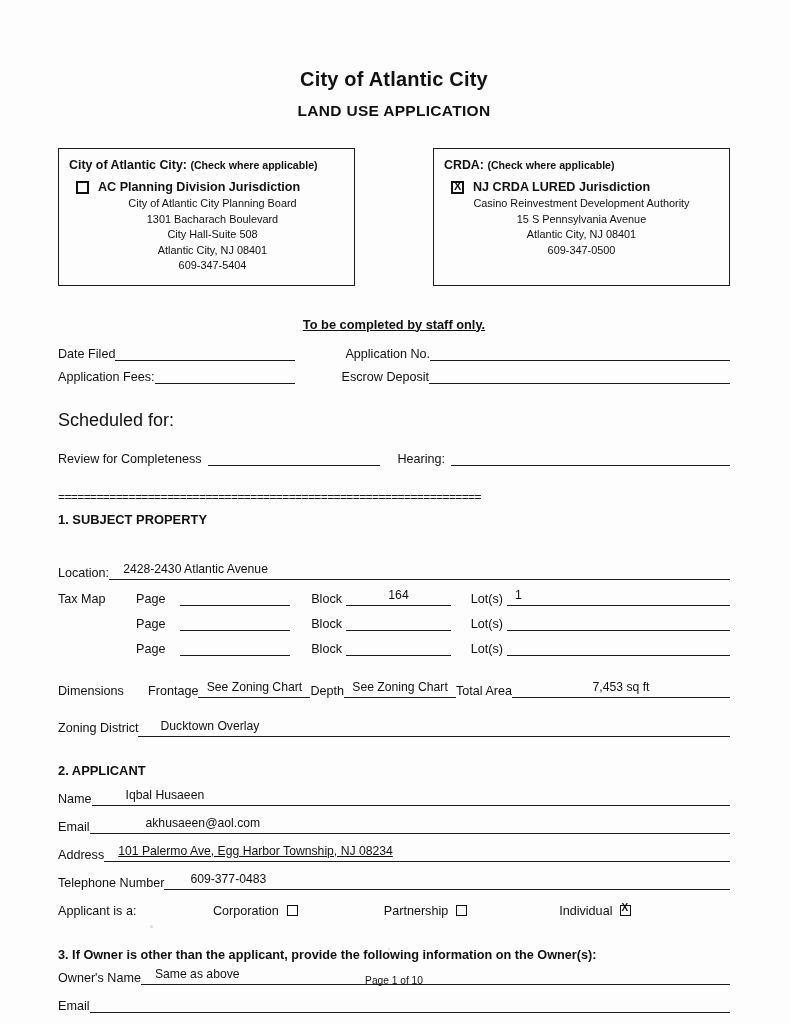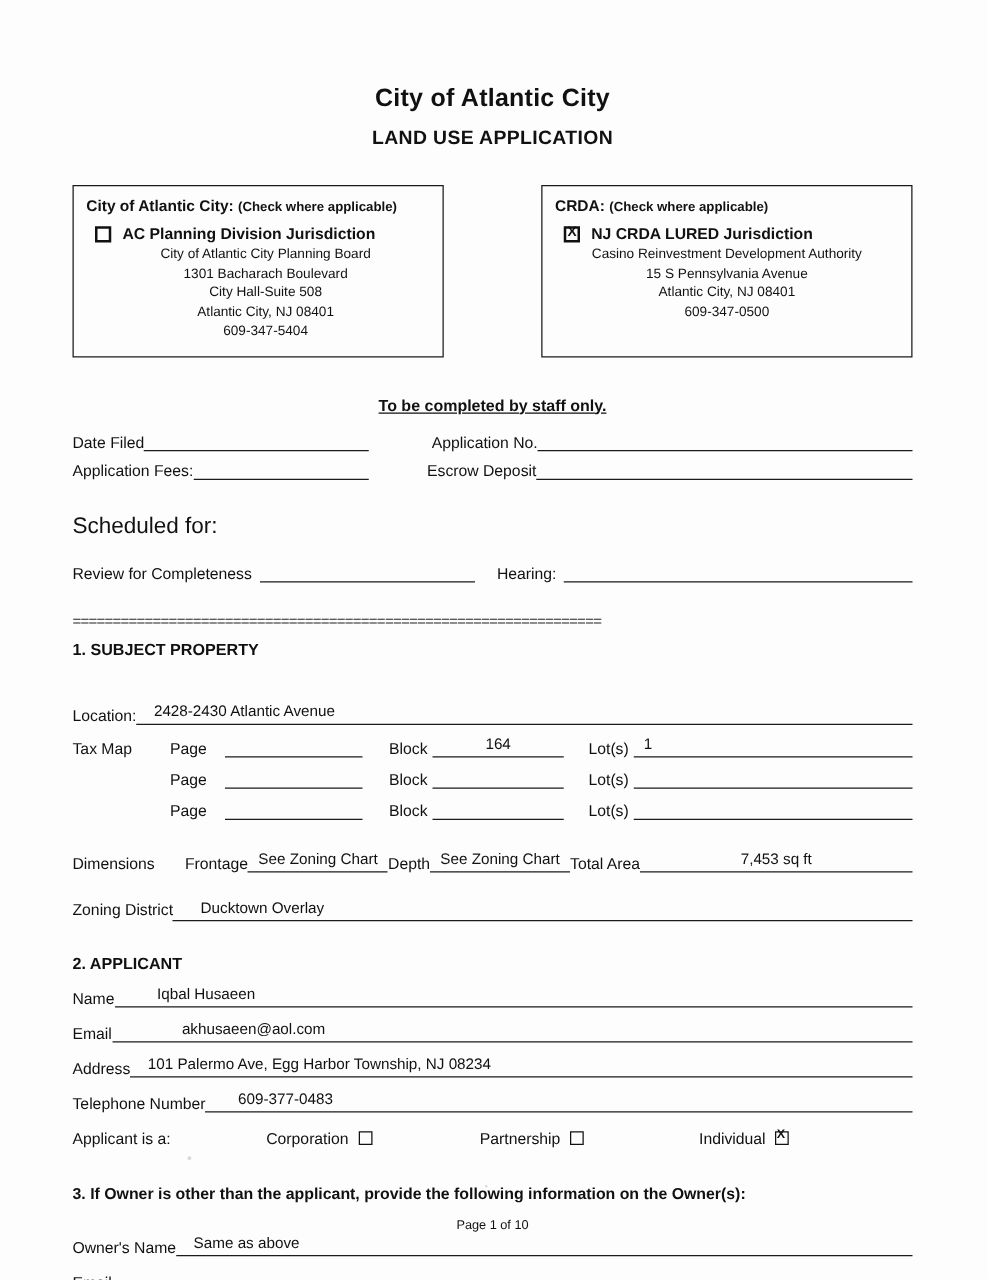--- a/index.html
+++ b/index.html
@@ -415,21 +415,21 @@
 
     <div class="applicant-row">
       <span class="lbl">Email</span>
       <span class="field" style="padding-left:56px;">
         <span class="val">akhusaeen@aol.com</span>
       </span>
     </div>
 
     <div class="applicant-row">
       <span class="lbl">Address</span>
-      <span class="field" style="padding-left:14px;">
+      <span class="field" style="padding-left:14px;text-decoration:underline;">
         <span class="val">101 Palermo Ave, Egg Harbor Township, NJ 08234</span>
       </span>
     </div>
 
     <div class="applicant-row">
       <span class="lbl">Telephone Number</span>
       <span class="field" style="padding-left:26px;">
         <span class="val">609-377-0483</span>
       </span>
     </div>
@@ -449,21 +449,21 @@
       <span class="choice">
         <span>Individual</span>
         <span class="box checked"></span>
       </span>
     </div>
 
     <div class="owner-head">3. If Owner is other than the applicant, provide the following information on the Owner(s):</div>
 
     <div class="applicant-row" style="margin-top:7px;">
       <span class="lbl">Owner's Name</span>
-      <span class="field" style="padding-left:14px;margin-top:20px;">
+      <span class="field" style="padding-left:14px;">
         <span class="val">Same as above</span>
       </span>
     </div>
 
     <div class="applicant-row">
       <span class="lbl">Email</span>
       <span class="field" style="padding-left:14px;">
         <span class="val"></span>
       </span>
     </div>

